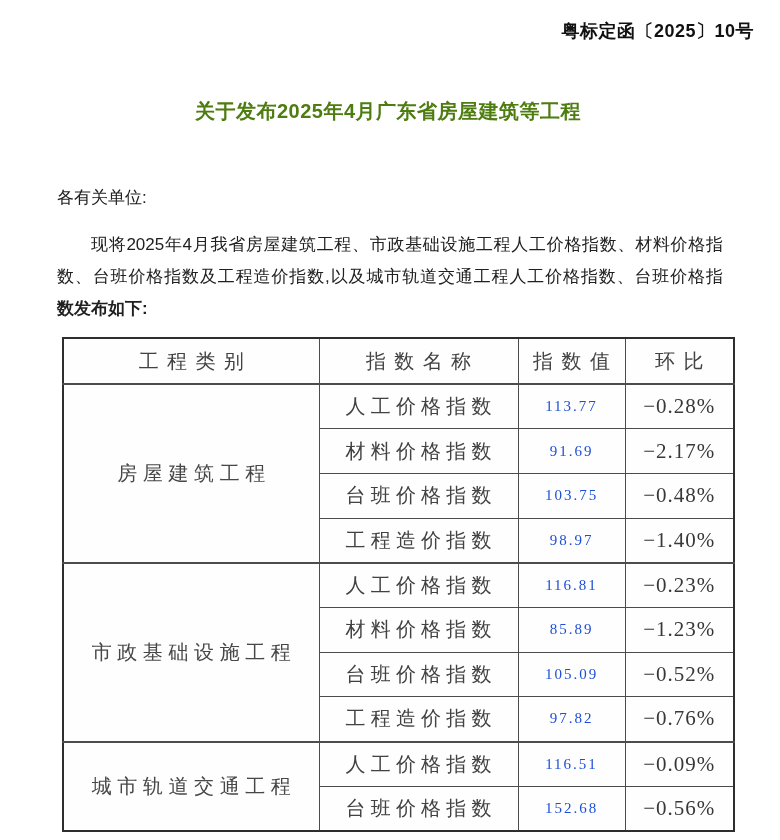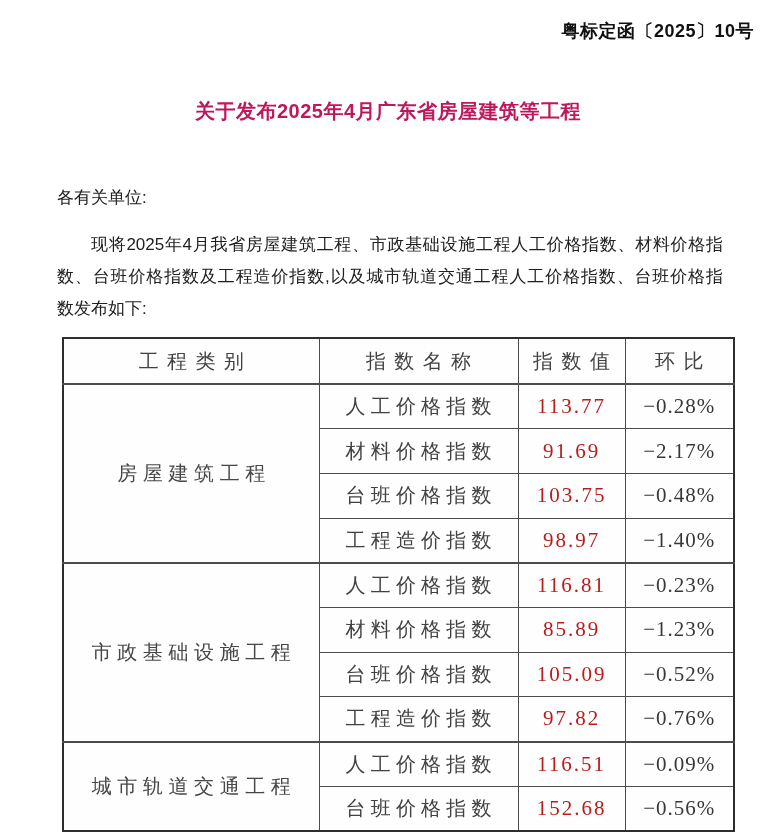--- a/index.html
+++ b/index.html
@@ -28,21 +28,21 @@
 
   .notice-title {
     position: absolute;
     top: 93px;
     left: 0;
     right: 4px;
     text-align: center;
     font-size: 20px;
     font-weight: 700;
     line-height: 36px;
-    color: #be185d;
+    color: #4d7c0f;
     letter-spacing: 0.5px;
   }
 
   .salutation {
     position: absolute;
     top: 186px;
     left: 57px;
     font-size: 17px;
     color: #202020;
   }
@@ -60,20 +60,21 @@
     text-align: justify;
     text-align-last: justify;
     white-space: nowrap;
   }
   .paragraph .pline.first {
     text-indent: 2em;
   }
   .paragraph .pline.last {
     text-align: center;
     text-align-last: left;
+    font-weight: bold;
   }
 
   .table-wrap {
     position: absolute;
     top: 337px;
     left: 62px;
     width: 560px;
     height: 493px;
   }
   table.index-table {
@@ -119,23 +120,23 @@
     text-indent: 0.28em;
     color: #474747;
   }
   td.name {
     font-size: 20px;
     letter-spacing: 0.26em;
     text-indent: 0.26em;
     color: #424242;
   }
   td.val {
-    font-size: 21px;
+    font-size: 15px;
     letter-spacing: 2px;
-    color: #b91c1c;
+    color: #1d4ed8;
   }
   td.mom {
     font-size: 21px;
     letter-spacing: 1px;
     color: #383838;
     margin-left: 20px;
   }
 </style>
 </head>
 <body>

